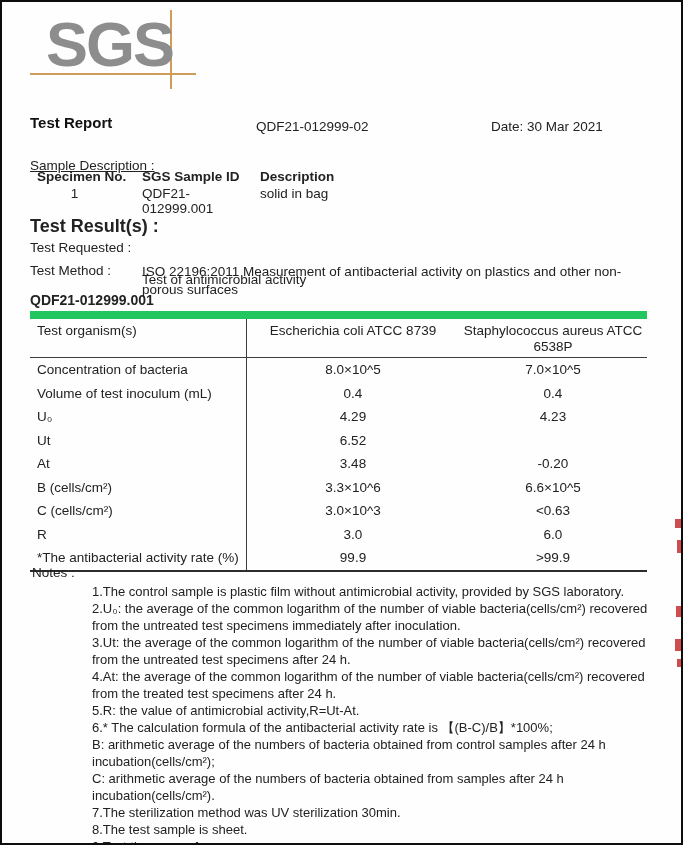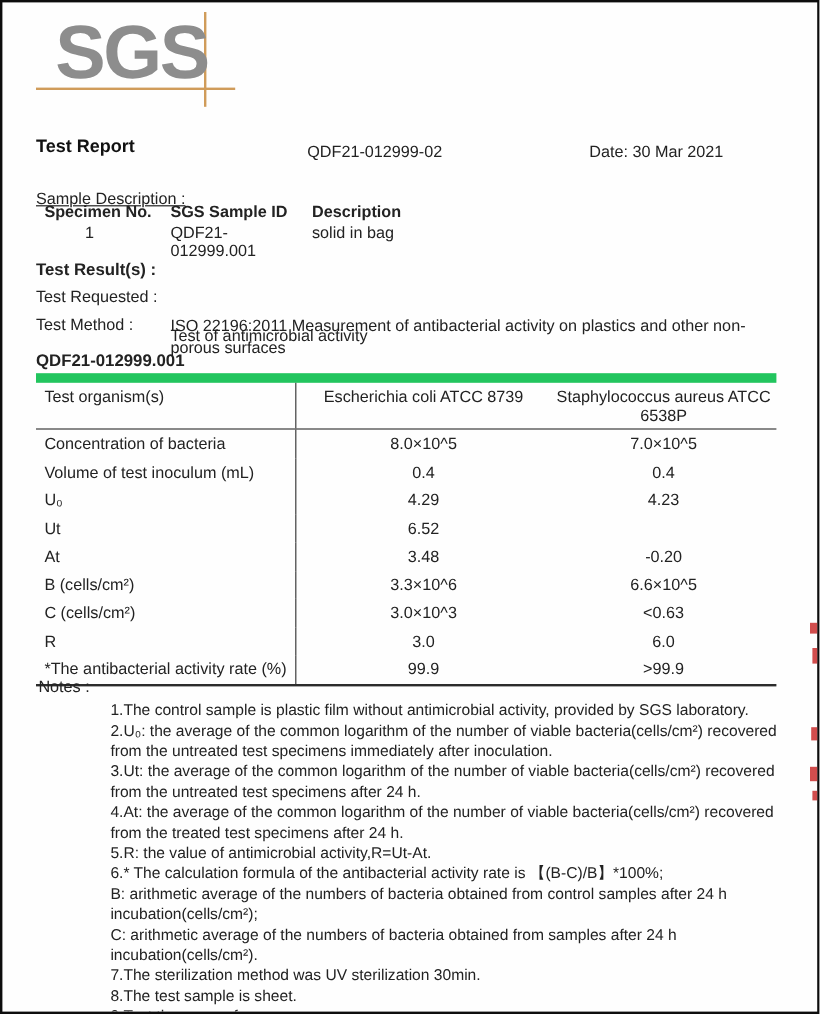--- a/index.html
+++ b/index.html
@@ -32,21 +32,21 @@
   .report-no{left:254px;top:117px;font-size:13.5px;}
   .date{left:489px;top:117px;font-size:13.5px;}
   .sample-desc{left:28px;top:156px;font-size:13.5px;text-decoration:underline;}
 
   
   .spec{left:35px;top:167px;display:grid;grid-template-columns:105px 118px 200px;font-size:13.5px;row-gap:2px;}
   .spec .h{font-weight:bold;}
   .spec .c1v{text-align:center;padding-right:30px;}
 
   
-  .tr-label{left:28px;top:214px;font-size:14px;font-weight:bold;}
+  .tr-label{left:28px;top:214px;font-size:18px;font-weight:bold;}
   .req-label{left:28px;top:238px;font-size:13.5px;}
   .req-value{left:140px;top:238px;font-size:13.5px;margin-top:32px;}
   .meth-label{left:28px;top:261px;font-size:13.5px;}
   .meth-value{left:140px;top:261px;font-size:13.5px;width:512px;line-height:18px;}
   .sid-heading{left:28px;top:290px;font-size:14px;font-weight:bold;}
 
   
   .rtable{
     left:28px;top:309px;width:617px;
     border-top:8px solid #22c55e;

